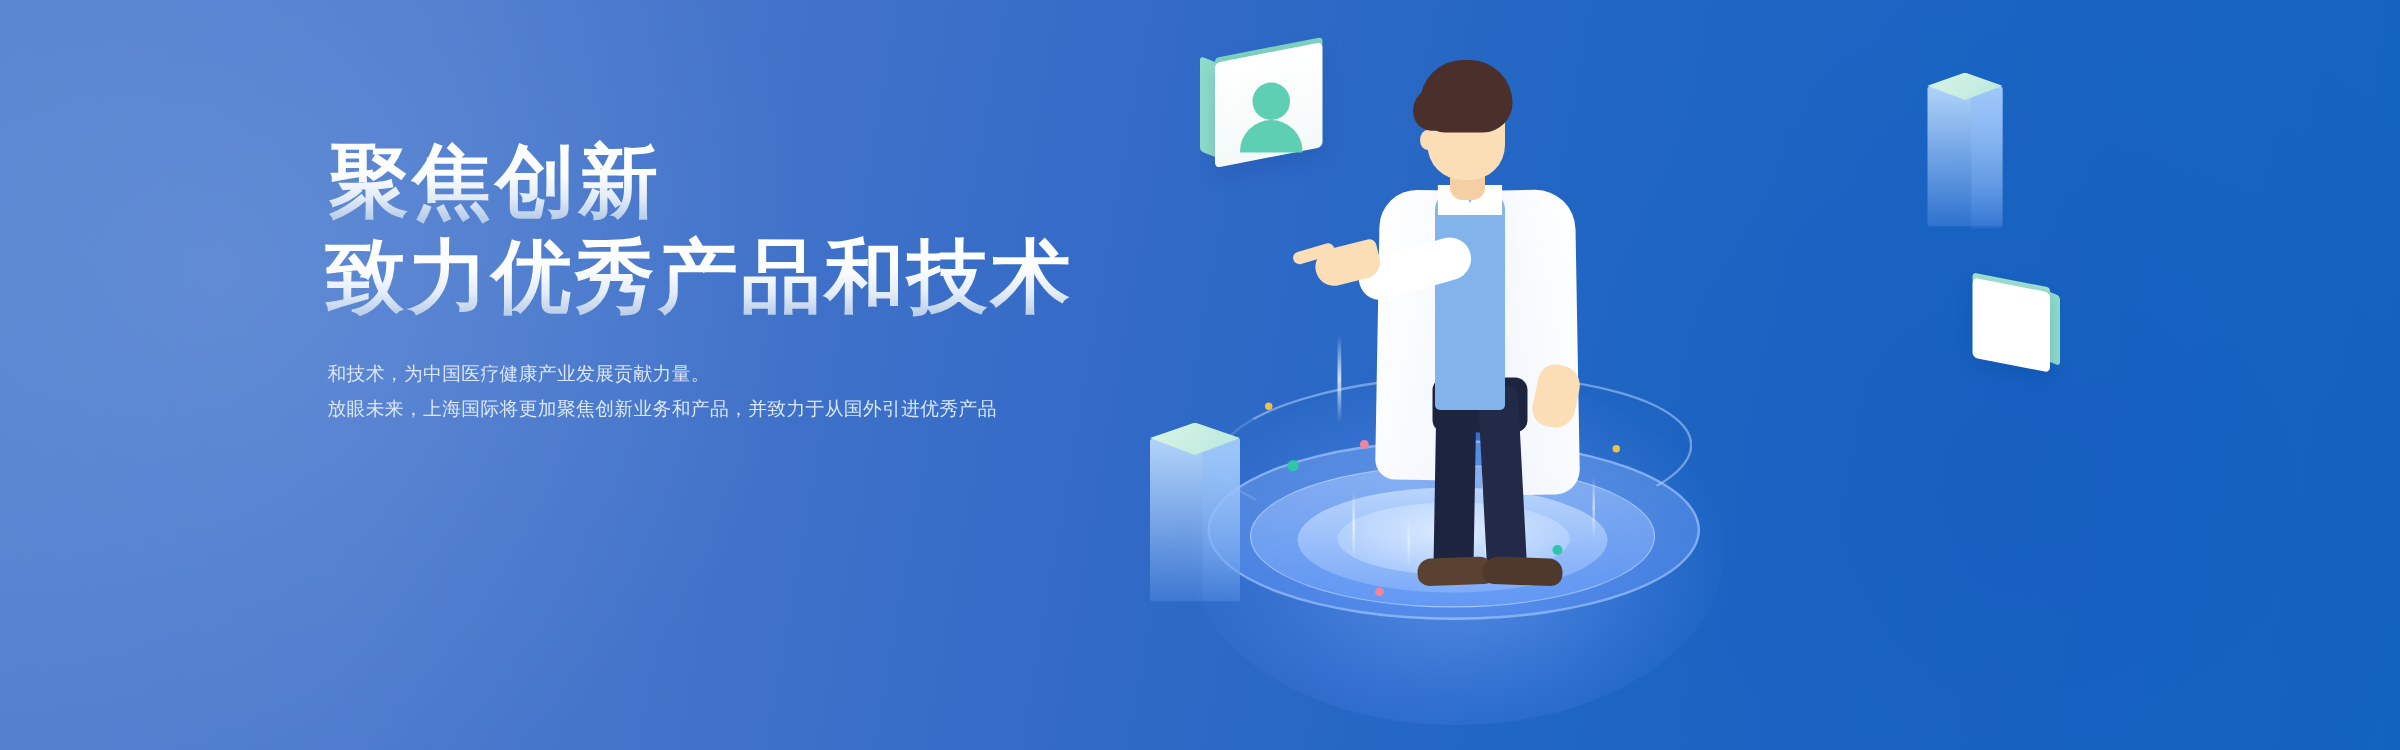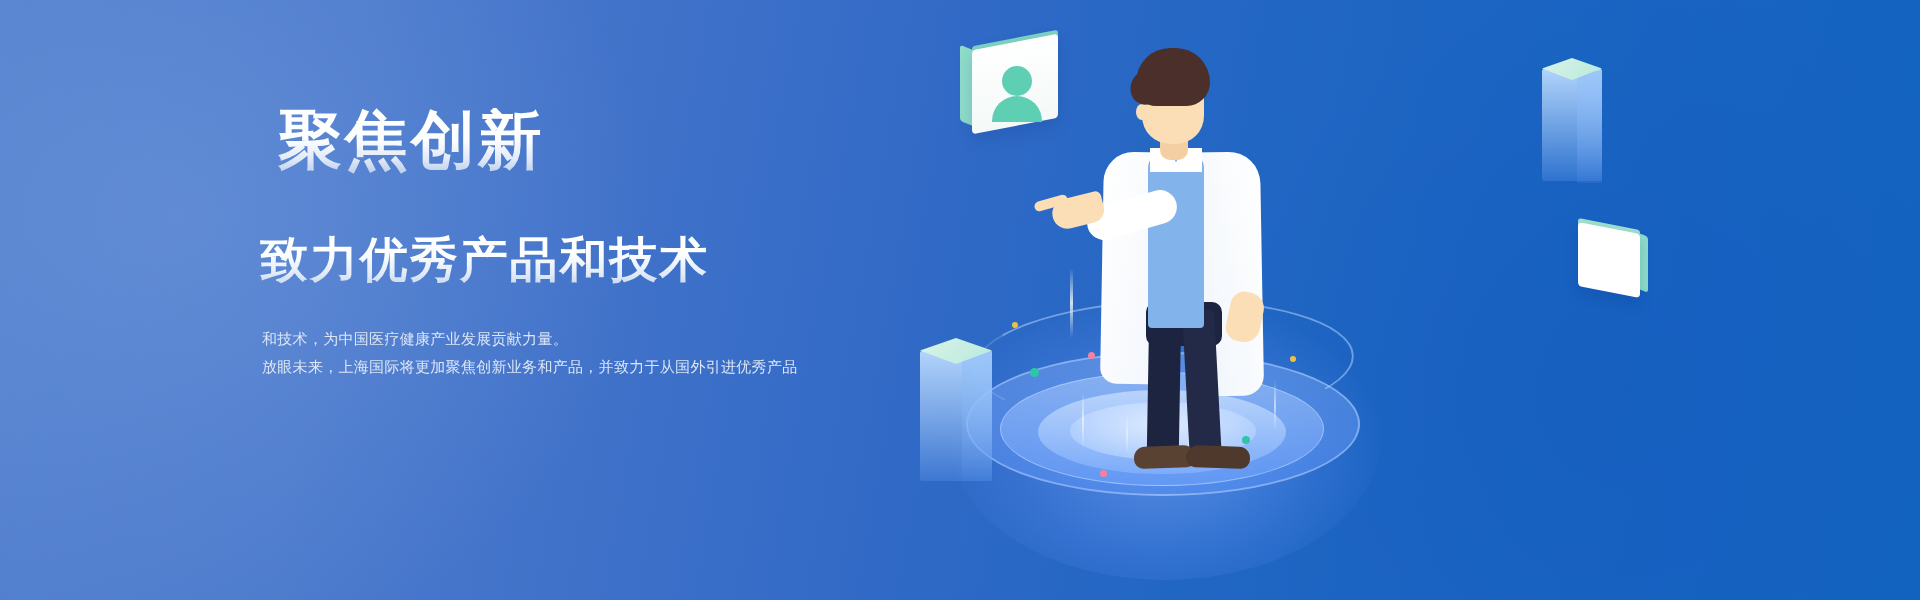--- a/index.html
+++ b/index.html
@@ -25,22 +25,22 @@
   }
 
   
   .copy{position:absolute;left:262px;top:108px;width:620px;}
   .headline{
     font-weight:bold;letter-spacing:.04em;white-space:nowrap;
     background:linear-gradient(180deg,#ffffff 0%,#fdfefe 42%,#e2ebf8 68%,#bcd0ea 88%,#a9c4e6 100%);
     -webkit-background-clip:text;background-clip:text;
     color:transparent;-webkit-text-fill-color:transparent;
   }
-  .headline-1{font-size:64px;line-height:74px;margin-left:16px;font-family:Liberation Mono, monospace;}
-  .headline-2{font-size:48px;line-height:78px;margin-left:-2px;margin-top:39px;}
+  .headline-1{font-size:64px;line-height:74px;margin-left:1px;}
+  .headline-2{font-size:64px;line-height:78px;margin-left:-2px;}
   .subtitle{
     margin-top:26px;font-size:15px;line-height:28px;
     color:#dbe6f7;letter-spacing:.02em;max-width:580px;
   }
   .subtitle span{display:block;}
 
   
   .art{position:absolute;left:930px;top:0;width:800px;height:600px;}
 
   

